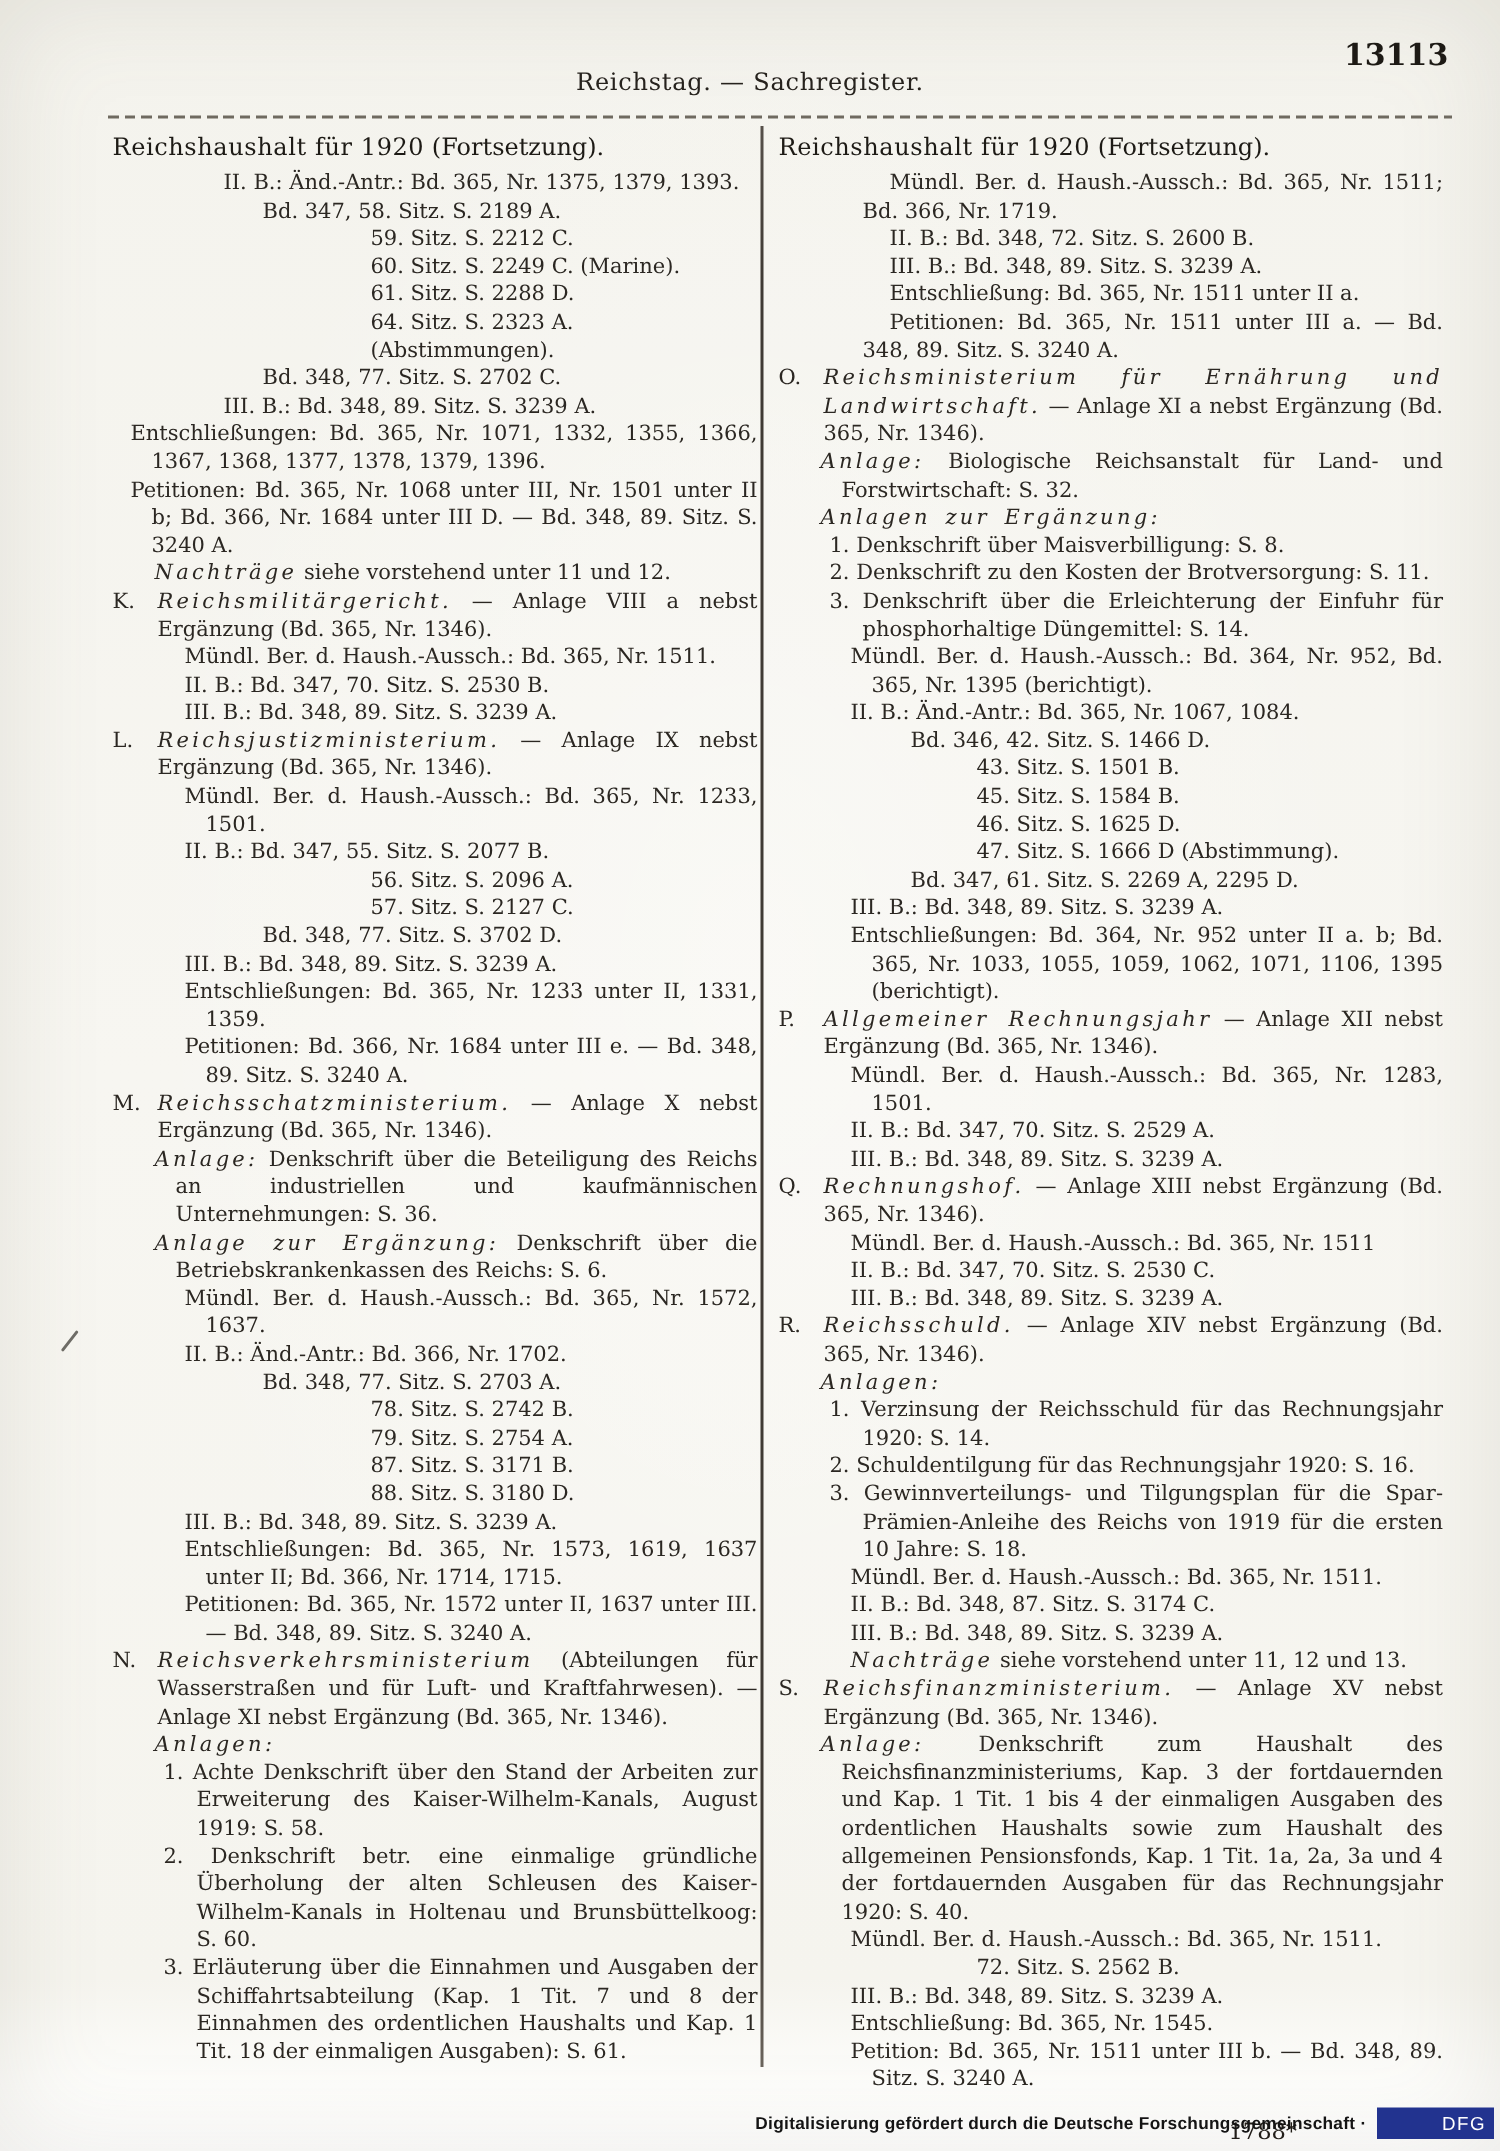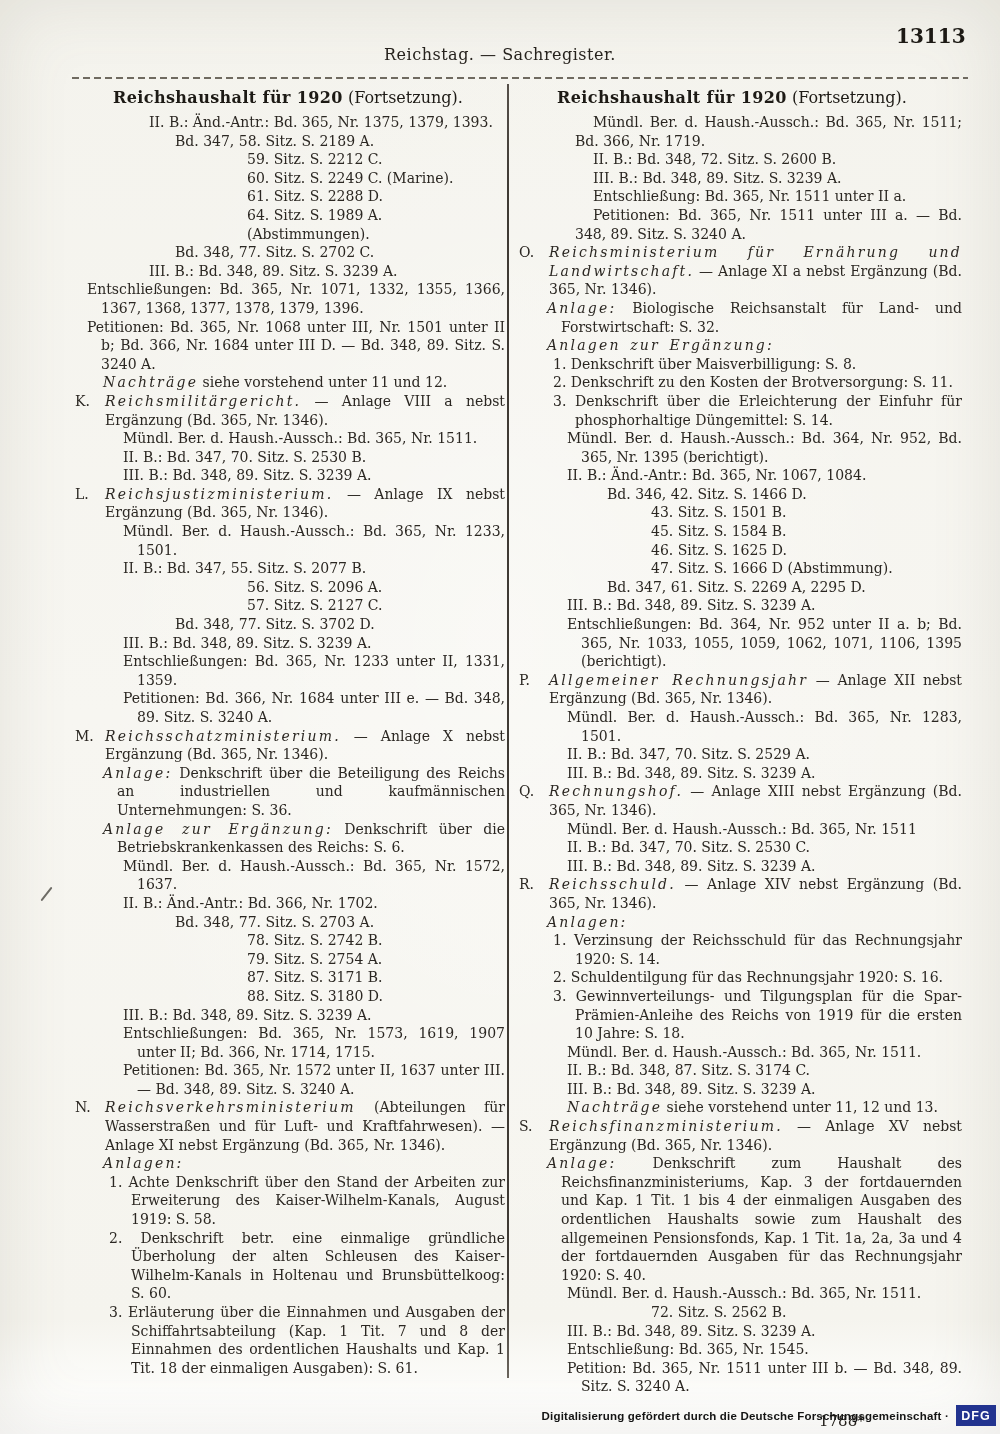--- a/index.html
+++ b/index.html
@@ -23,21 +23,21 @@
   .page-number{position:absolute;top:24px;left:896px;font-size:20px;font-weight:bold;color:#1d1a15;}
   .dashed-rule{position:absolute;top:77px;left:72px;width:896px;height:2px;
     background:repeating-linear-gradient(90deg,#6f6a60 0 7px,transparent 7px 11px);}
   .column-divider{position:absolute;top:84px;left:507px;width:2px;height:1294px;
     background:linear-gradient(180deg,#56504a 0%, #3f3a34 8%, #3f3a34 92%, #6a645c 100%);}
   
   .col{position:absolute;top:88px;font-size:14px;line-height:18.6px;}
   .col-left{left:75px;width:430px;}
   .col-right{left:519px;width:443px;}
   .col-heading{margin:0 0 5px 0;font-size:16px;line-height:20px;color:#1d1a15;}
-  .col-heading .bold{font-weight:bold;letter-spacing:.4px;margin-left:38px;}
+  .col-heading .bold{font-weight:normal;letter-spacing:.4px;}
   .ln{margin:0;}
   .sec,.anl,.num,.e1,.e2,.b1{text-align:justify;}
   .sec{padding-left:30px;text-indent:-30px;}
   .sec .letter{display:inline-block;width:30px;text-indent:0;}
   .sp{letter-spacing:2.2px;word-spacing:3px;font-style:italic;}
   .e1{padding-left:26px;text-indent:-14px;}       
   .b1{padding-left:56px;text-indent:18px;}        
   .e2{padding-left:62px;text-indent:-14px;}       
   .anl{padding-left:42px;text-indent:-14px;}      
   .num{padding-left:56px;text-indent:-22px;}      
@@ -48,43 +48,43 @@
   .sig{padding-left:300px;margin-top:16px;font-size:15px;color:#221e19;}
   
   .pencil-mark{position:absolute;left:38px;top:893px;width:17px;height:2px;
     background:#6e6c66;transform:rotate(-52deg);border-radius:1px;}
   
   .digi-row{position:absolute;right:4px;bottom:8px;display:flex;align-items:center;gap:7px;
     font-family:"Liberation Sans","DejaVu Sans",sans-serif;}
   .digi-note{font-size:11.5px;font-weight:bold;color:#141414;letter-spacing:.2px;}
   .dfg-logo{display:flex;align-items:center;justify-content:center;
     width:40px;height:21px;background:#22338f;color:#ffffff;
-    font-size:12.5px;font-weight:bold;letter-spacing:1px;
-    font-family:"Liberation Sans","DejaVu Sans",sans-serif;}
+    font-size:12.5px;font-weight:normal;letter-spacing:1px;
+    font-family:"Liberation Sans","DejaVu Sans",sans-serif;padding-left:38px;}
 </style>
 </head>
 <body>
 
 <div class="page">
 
   <div class="running-head">Reichstag. — Sachregister.</div>
   <div class="page-number">13113</div>
   <div class="dashed-rule"></div>
   <div class="column-divider"></div>
   <div class="pencil-mark"></div>
 
   <div class="col col-left">
     <p class="col-heading"><span class="bold">Reichshaushalt für 1920</span><span> (Fortsetzung).</span></p>
     <div>
         <p class="ln b1">II. B.: Änd.-Antr.: Bd. 365, Nr. 1375, 1379, 1393.</p>
         <p class="ln s1">Bd. 347, 58. Sitz. S. 2189 A.</p>
         <p class="ln s2">59. Sitz. S. 2212 C.</p>
         <p class="ln s2">60. Sitz. S. 2249 C. (Marine).</p>
         <p class="ln s2">61. Sitz. S. 2288 D.</p>
-        <p class="ln s2">64. Sitz. S. 1989 A. (Abstimmungen).</p>
+        <p class="ln s2">64. Sitz. S. 2323 A. (Abstimmungen).</p>
         <p class="ln s1">Bd. 348, 77. Sitz. S. 2702 C.</p>
         <p class="ln b1">III. B.: Bd. 348, 89. Sitz. S. 3239 A.</p>
         <p class="ln e1">Entschließungen: Bd. 365, Nr. 1071, 1332, 1355, 1366, 1367, 1368, 1377, 1378, 1379, 1396.</p>
         <p class="ln e1">Petitionen: Bd. 365, Nr. 1068 unter III, Nr. 1501 unter II b; Bd. 366, Nr. 1684 unter III D. — Bd. 348, 89. Sitz. S. 3240 A.</p>
         <p class="ln anl"><span class="sp">Nachträge</span> siehe vorstehend unter 11 und 12.</p>
         <p class="ln sec"><span class="letter">K.</span><span class="sp">Reichsmilitärgericht.</span> — Anlage VIII a nebst Ergänzung (Bd. 365, Nr. 1346).</p>
         <p class="ln e2">Mündl. Ber. d. Haush.-Aussch.: Bd. 365, Nr. 1511.</p>
         <p class="ln e2">II. B.: Bd. 347, 70. Sitz. S. 2530 B.</p>
         <p class="ln e2">III. B.: Bd. 348, 89. Sitz. S. 3239 A.</p>
         <p class="ln sec"><span class="letter">L.</span><span class="sp">Reichsjustizministerium.</span> — Anlage IX nebst Ergänzung (Bd. 365, Nr. 1346).</p>
@@ -100,21 +100,21 @@
         <p class="ln anl"><span class="sp">Anlage:</span> Denkschrift über die Beteiligung des Reichs an industriellen und kaufmännischen Unternehmungen: S. 36.</p>
         <p class="ln anl"><span class="sp">Anlage zur Ergänzung:</span> Denkschrift über die Betriebskrankenkassen des Reichs: S. 6.</p>
         <p class="ln e2">Mündl. Ber. d. Haush.-Aussch.: Bd. 365, Nr. 1572, 1637.</p>
         <p class="ln e2">II. B.: Änd.-Antr.: Bd. 366, Nr. 1702.</p>
         <p class="ln s1">Bd. 348, 77. Sitz. S. 2703 A.</p>
         <p class="ln s2">78. Sitz. S. 2742 B.</p>
         <p class="ln s2">79. Sitz. S. 2754 A.</p>
         <p class="ln s2">87. Sitz. S. 3171 B.</p>
         <p class="ln s2">88. Sitz. S. 3180 D.</p>
         <p class="ln e2">III. B.: Bd. 348, 89. Sitz. S. 3239 A.</p>
-        <p class="ln e2">Entschließungen: Bd. 365, Nr. 1573, 1619, 1907 unter II; Bd. 366, Nr. 1714, 1715.</p>
+        <p class="ln e2">Entschließungen: Bd. 365, Nr. 1573, 1619, 1637 unter II; Bd. 366, Nr. 1714, 1715.</p>
         <p class="ln e2">Petitionen: Bd. 365, Nr. 1572 unter II, 1637 unter III. — Bd. 348, 89. Sitz. S. 3240 A.</p>
         <p class="ln sec"><span class="letter">N.</span><span class="sp">Reichsverkehrsministerium</span> (Abteilungen für Wasserstraßen und für Luft- und Kraftfahrwesen). — Anlage XI nebst Ergänzung (Bd. 365, Nr. 1346).</p>
         <p class="ln anl"><span class="sp">Anlagen:</span></p>
         <p class="ln num">1. Achte Denkschrift über den Stand der Arbeiten zur Erweiterung des Kaiser-Wilhelm-Kanals, August 1919: S. 58.</p>
         <p class="ln num">2. Denkschrift betr. eine einmalige gründliche Überholung der alten Schleusen des Kaiser-Wilhelm-Kanals in Holtenau und Brunsbüttelkoog: S. 60.</p>
         <p class="ln num">3. Erläuterung über die Einnahmen und Ausgaben der Schiffahrtsabteilung (Kap. 1 Tit. 7 und 8 der Einnahmen des ordentlichen Haushalts und Kap. 1 Tit. 18 der einmaligen Ausgaben): S. 61.</p>
       </div>
   </div>
 
   <div class="col col-right">

